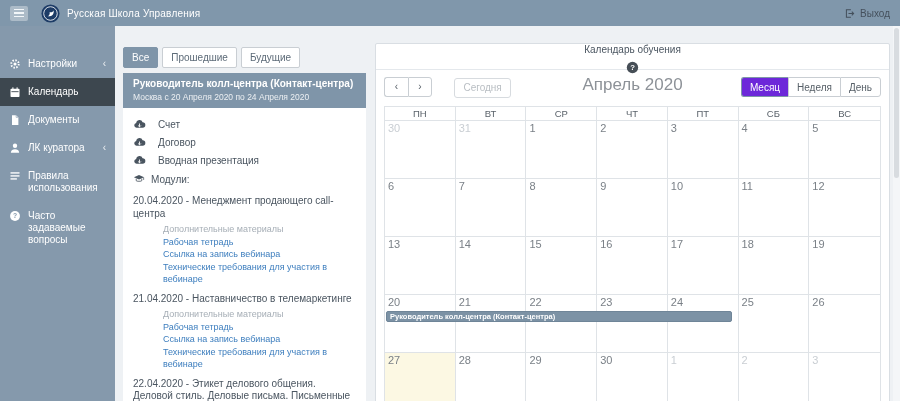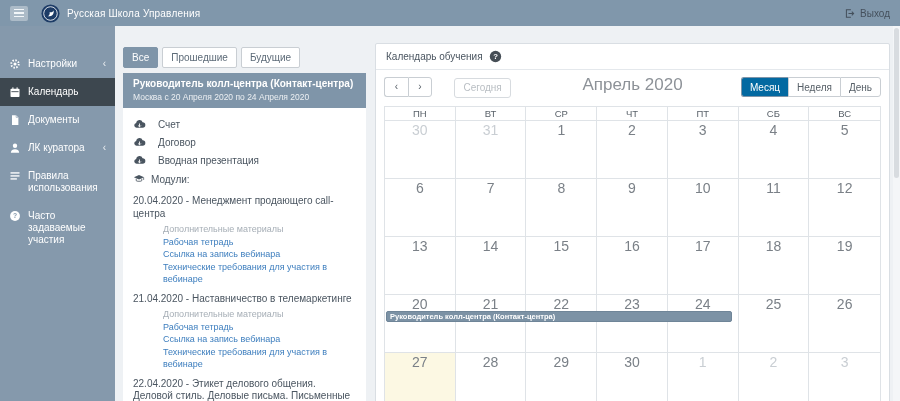--- a/index.html
+++ b/index.html
@@ -53,46 +53,46 @@
   .module { margin-top:7px; }
   .module-title { font-size:10px; color:#4a5560; line-height:12.5px; }
   .module-sub { margin:3px 0 0 30px; }
   .muted { font-size:9px; color:#a6aeb6; line-height:12.5px; }
   .mlink { display:block; font-size:9px; color:#3d7ebe; line-height:12.5px; cursor:pointer; text-decoration:none; }
 
   
   .cal-card { position:absolute; left:375px; top:43px; width:515px; height:480px; background:#fff;
               border:1px solid #d9dee3; border-radius:2px; }
   .cal-head { height:26px; display:flex; align-items:center; gap:6px; padding:0 10px;
-              border-bottom:1px solid #e4e8ec; font-size:10px; color:#4a5560; }
+              border-bottom:1px solid #e4e8ec; font-size:10px; color:#4a5560;flex-direction:column; }
   .cal-head .help { width:13px; height:13px; cursor:pointer; }
   .cal-head .help svg { width:13px; height:13px; display:block; }
 
   .cal-toolbar { position:relative; height:30px; padding:7px 8px 0; }
   .btn { height:20px; font-size:10px; border:1px solid #c9ced3; background:#fff; color:#555e66; cursor:pointer; padding:0 8px; }
   .nav-group { display:inline-flex; vertical-align:top; }
   .nav-group .btn { width:24px; padding:0; line-height:18px; }
   .nav-group .btn:first-child { border-radius:3px 0 0 3px; border-right:none; }
   .nav-group .btn:last-child { border-radius:0 3px 3px 0; }
   .today-btn { margin-left:18px; border-radius:3px; color:#b9bec3; border-color:#d7dbdf; cursor:default; }
   .cal-title { position:absolute; left:0; right:0; top:5px; text-align:center; font-size:17px; color:#8d9298;
                pointer-events:none; }
   .view-group { position:absolute; right:8px; top:7px; display:inline-flex; }
   .view-group .btn { border-right:none; }
   .view-group .btn:first-child { border-radius:3px 0 0 3px; }
   .view-group .btn:last-child { border-radius:0 3px 3px 0; border-right:1px solid #c9ced3; }
-  .view-group .btn.active { background:#0369a1; border-color:#7f95a9; color:#fff; }
+  .view-group .btn.active { background:#6d28d9; border-color:#7f95a9; color:#fff; }
 
   .cal-table { position:relative; margin:6px 8px 0; border:1px solid #dfe3e7; }
   .dow-row, .cells { display:grid; grid-template-columns:repeat(7,1fr); }
   .dow { height:13px; line-height:13px; font-size:9.5px; text-align:center; color:#5a626a;
          border-right:1px solid #dfe3e7; }
   .dow:nth-child(7n) { border-right:none; }
   .cell { height:58px; border-top:1px solid #dfe3e7; border-right:1px solid #dfe3e7; background:#fff;
-          text-align:center; padding:1px 3px; font-size:14px; color:#7a8087; cursor:pointer; }
+          text-align:left; padding:1px 3px; font-size:11px; color:#7a8087; cursor:pointer; }
   .cell:nth-child(7n) { border-right:none; }
   .cell.other { color:#c9ced3; }
   .cell.today { background:#fcf8e3; }
 
   .cal-event { position:absolute; left:1px; height:11px; background:#7c92a5; border:1px solid #6f8598;
                border-radius:2px; color:#fff; font-size:7.5px; font-weight:bold; line-height:9.5px;
                padding:0 3px; white-space:nowrap; overflow:hidden; cursor:pointer; }
 
   
   .scrollbar { position:absolute; right:0; top:26px; bottom:0; width:7px; background:#f4f6f8; z-index:40; }
@@ -181,21 +181,21 @@
           </span>
           <span class="sb-label">Правила использования</span>
         </div>
         <div class="sb-item">
           <span class="ic">
             <svg viewBox="0 0 16 16">
               <circle cx="8" cy="8" r="6.6" fill="#fff"></circle>
               <text x="8" y="11.2" font-size="9" text-anchor="middle" fill="#8599ac" font-family="Liberation Sans, sans-serif" font-weight="bold">?</text>
             </svg>
           </span>
-          <span class="sb-label">Часто задаваемые участия</span>
+          <span class="sb-label">Часто задаваемые вопросы</span>
         </div>
       </div>
   </nav>
 
   <section class="left-col">
     <div class="tabs" id="filter-tabs">
         <button class="tab active">Все</button>
         <button class="tab">Прошедшие</button>
         <button class="tab">Будущие</button>
       </div>

